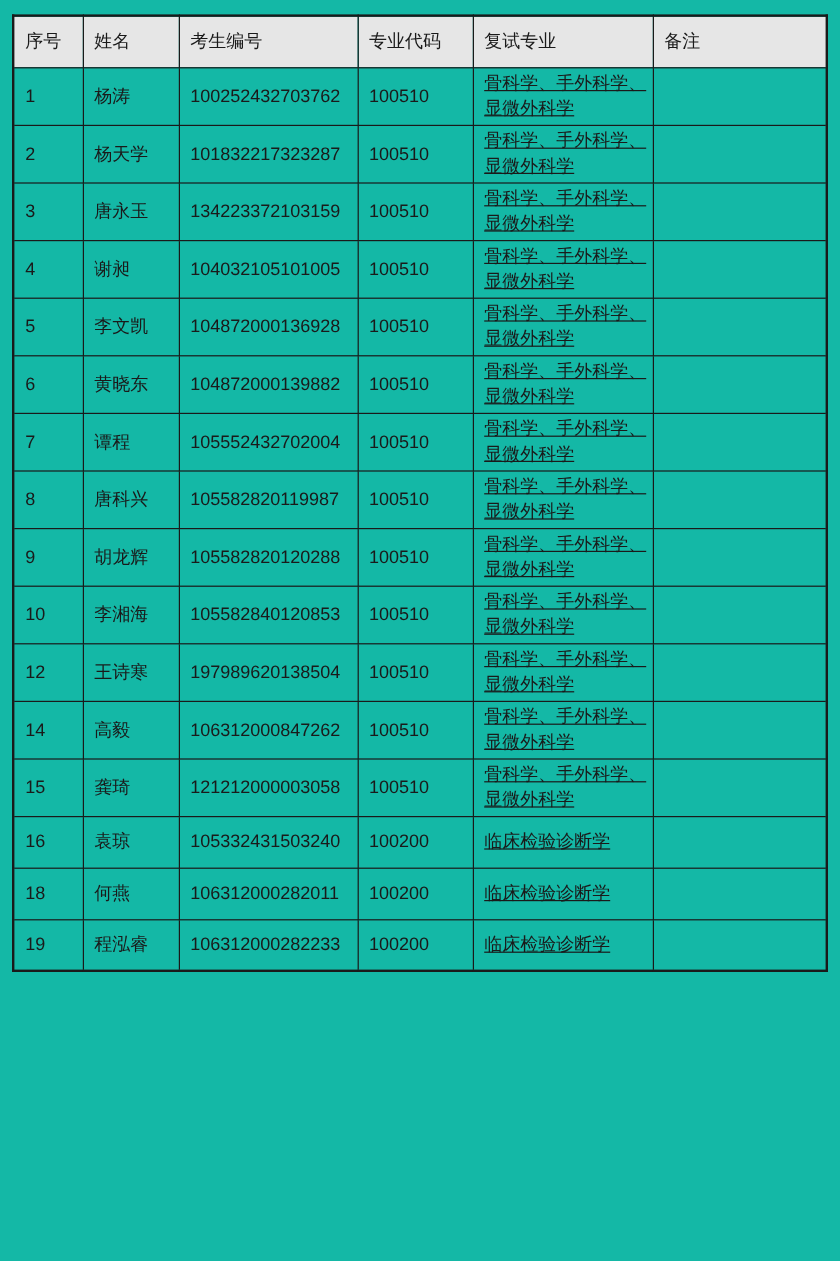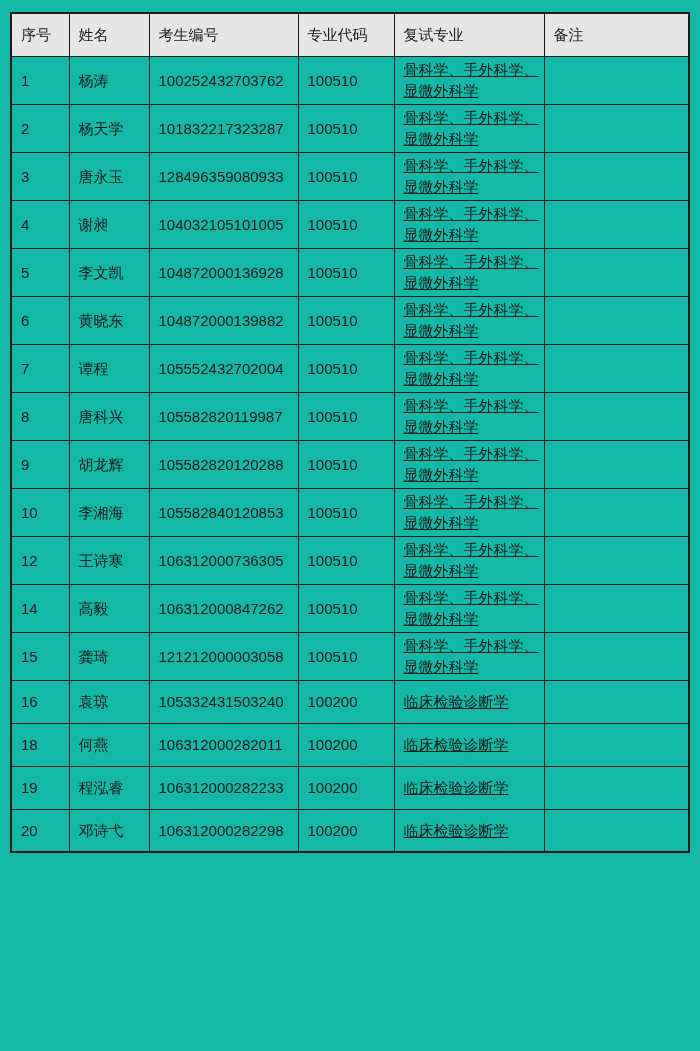--- a/index.html
+++ b/index.html
@@ -91,21 +91,21 @@
     <td class="cell-name">杨天学</td>
     <td class="cell-id">101832217323287</td>
     <td class="cell-code">100510</td>
     <td class="cell-retest">骨科学、手外科学、
 显微外科学</td>
     <td class="cell-remark"></td>
   </tr>
         <tr class="row-lg">
     <td class="cell-no">3</td>
     <td class="cell-name">唐永玉</td>
-    <td class="cell-id">128496359080933</td>
+    <td class="cell-id">134223372103159</td>
     <td class="cell-code">100510</td>
     <td class="cell-retest">骨科学、手外科学、
 显微外科学</td>
     <td class="cell-remark"></td>
   </tr>
         <tr class="row-lg">
     <td class="cell-no">4</td>
     <td class="cell-name">谢昶</td>
     <td class="cell-id">104032105101005</td>
     <td class="cell-code">100510</td>
@@ -163,21 +163,21 @@
     <td class="cell-name">李湘海</td>
     <td class="cell-id">105582840120853</td>
     <td class="cell-code">100510</td>
     <td class="cell-retest">骨科学、手外科学、
 显微外科学</td>
     <td class="cell-remark"></td>
   </tr>
         <tr class="row-lg">
     <td class="cell-no">12</td>
     <td class="cell-name">王诗寒</td>
-    <td class="cell-id">106312000736305</td>
+    <td class="cell-id">197989620138504</td>
     <td class="cell-code">100510</td>
     <td class="cell-retest">骨科学、手外科学、
 显微外科学</td>
     <td class="cell-remark"></td>
   </tr>
         <tr class="row-lg">
     <td class="cell-no">14</td>
     <td class="cell-name">高毅</td>
     <td class="cell-id">106312000847262</td>
     <td class="cell-code">100510</td>
@@ -211,23 +211,15 @@
     <td class="cell-remark"></td>
   </tr>
         <tr class="row-md">
     <td class="cell-no">19</td>
     <td class="cell-name">程泓睿</td>
     <td class="cell-id">106312000282233</td>
     <td class="cell-code">100200</td>
     <td class="cell-retest">临床检验诊断学</td>
     <td class="cell-remark"></td>
   </tr>
-        <tr class="row-md">
-    <td class="cell-no">20</td>
-    <td class="cell-name">邓诗弋</td>
-    <td class="cell-id">106312000282298</td>
-    <td class="cell-code">100200</td>
-    <td class="cell-retest">临床检验诊断学</td>
-    <td class="cell-remark"></td>
-  </tr>
       </tbody>
   </table>
 </div>
 
 </body></html>

